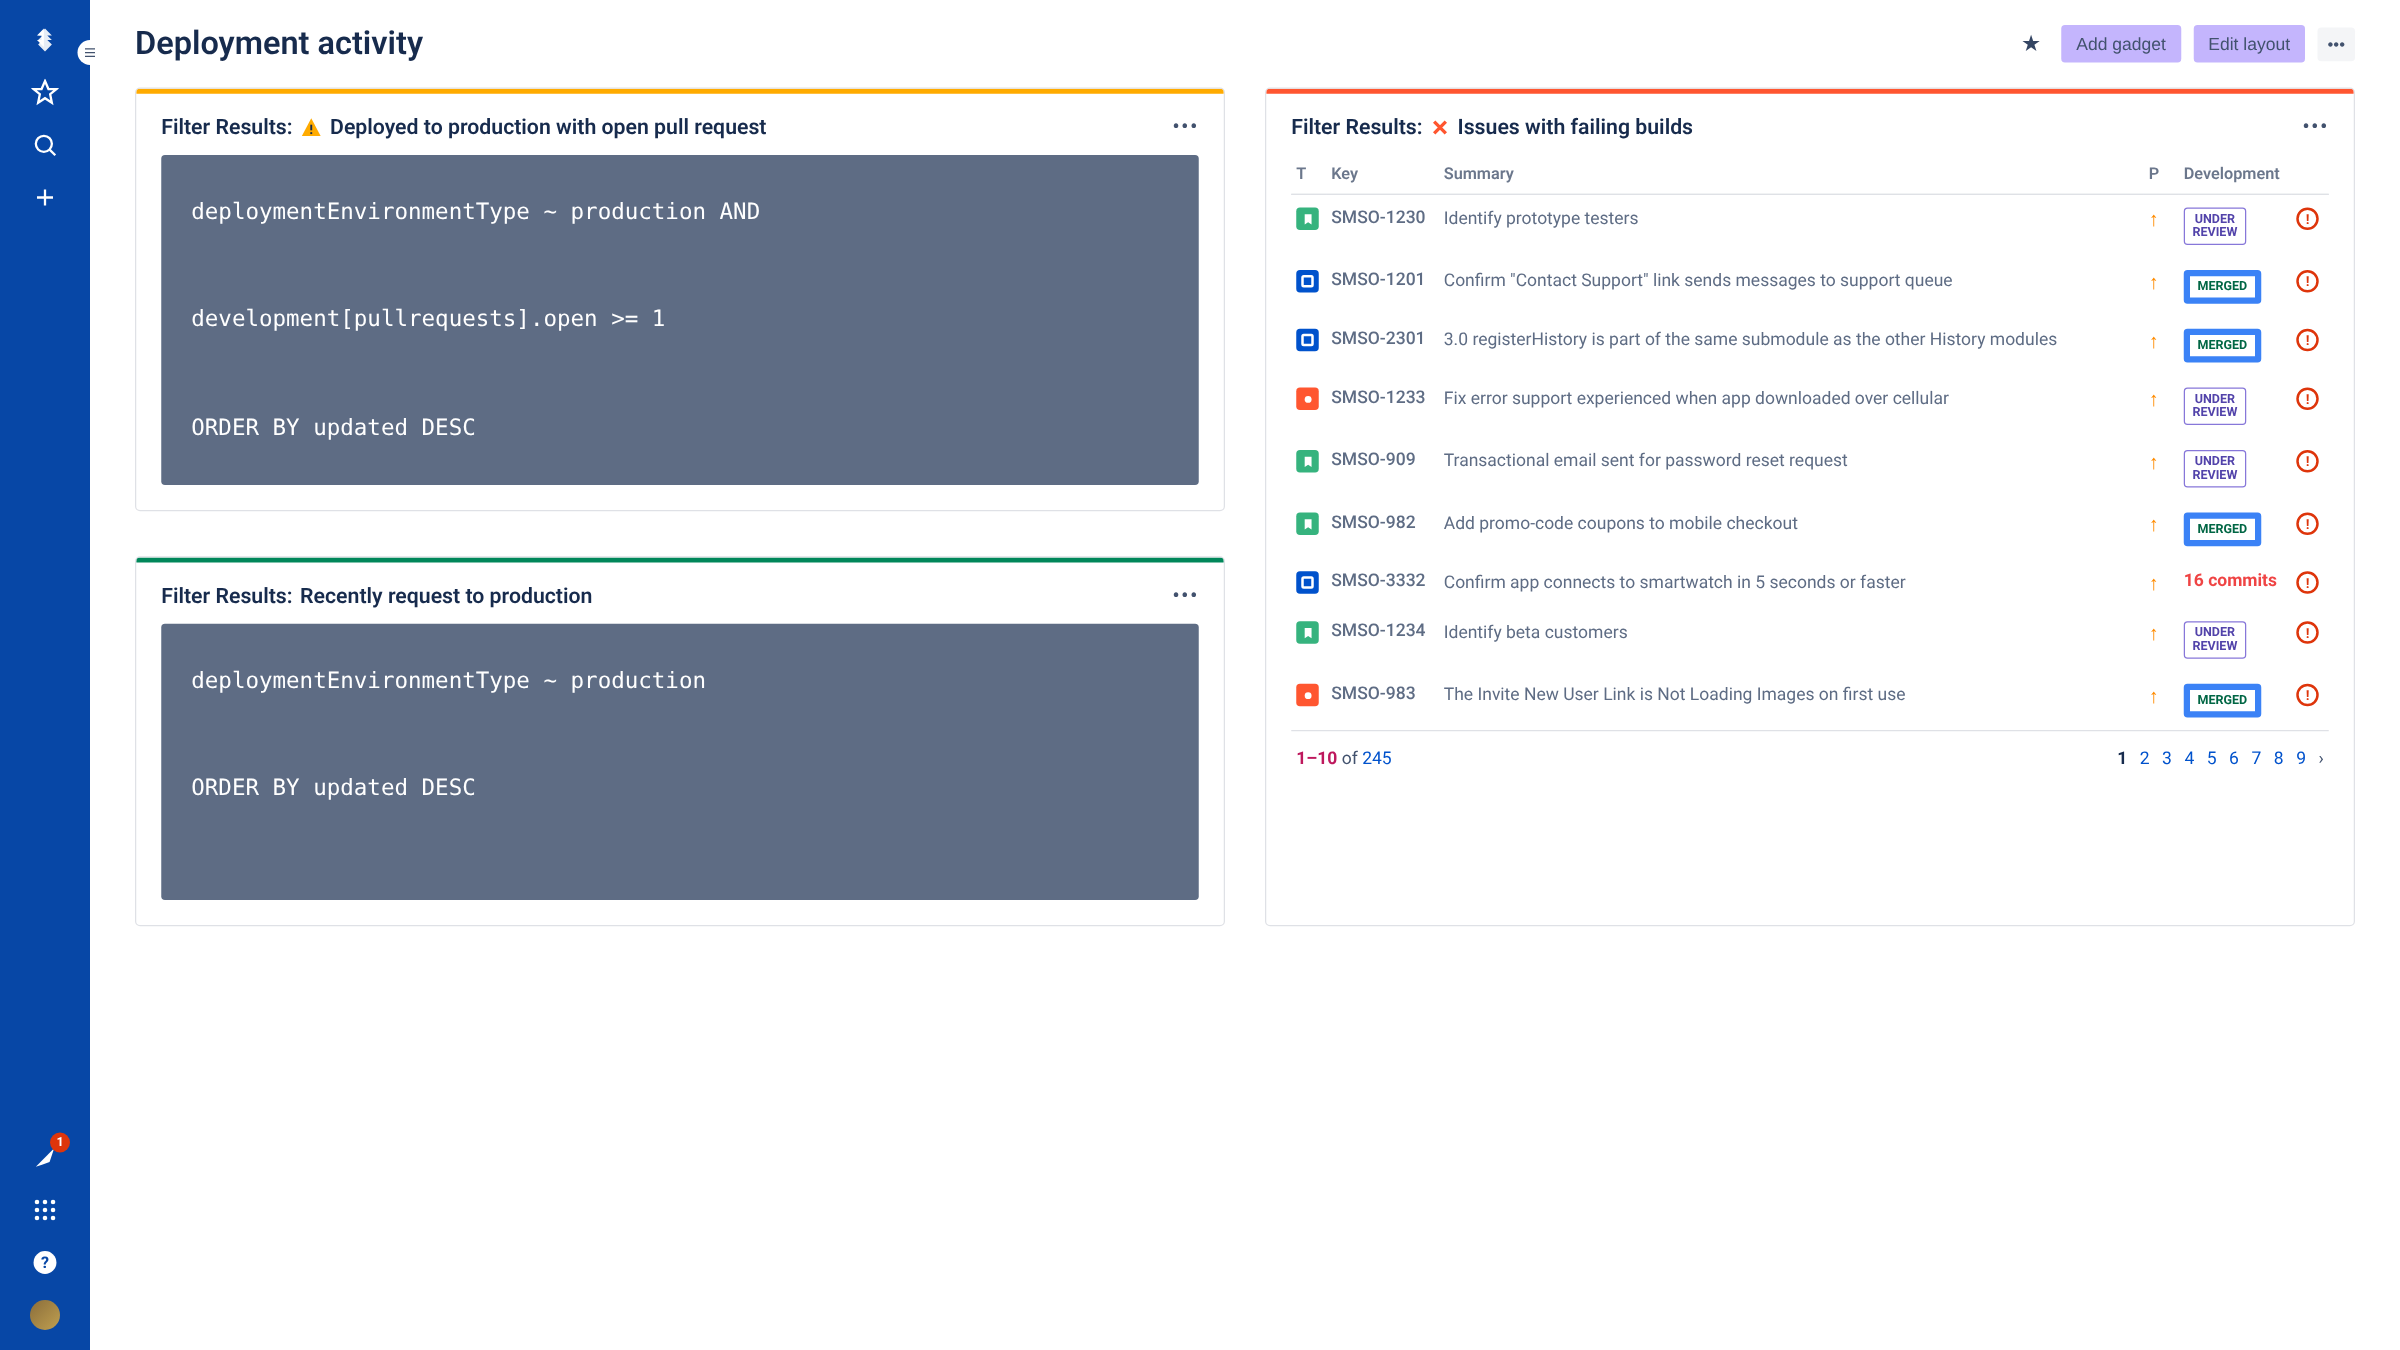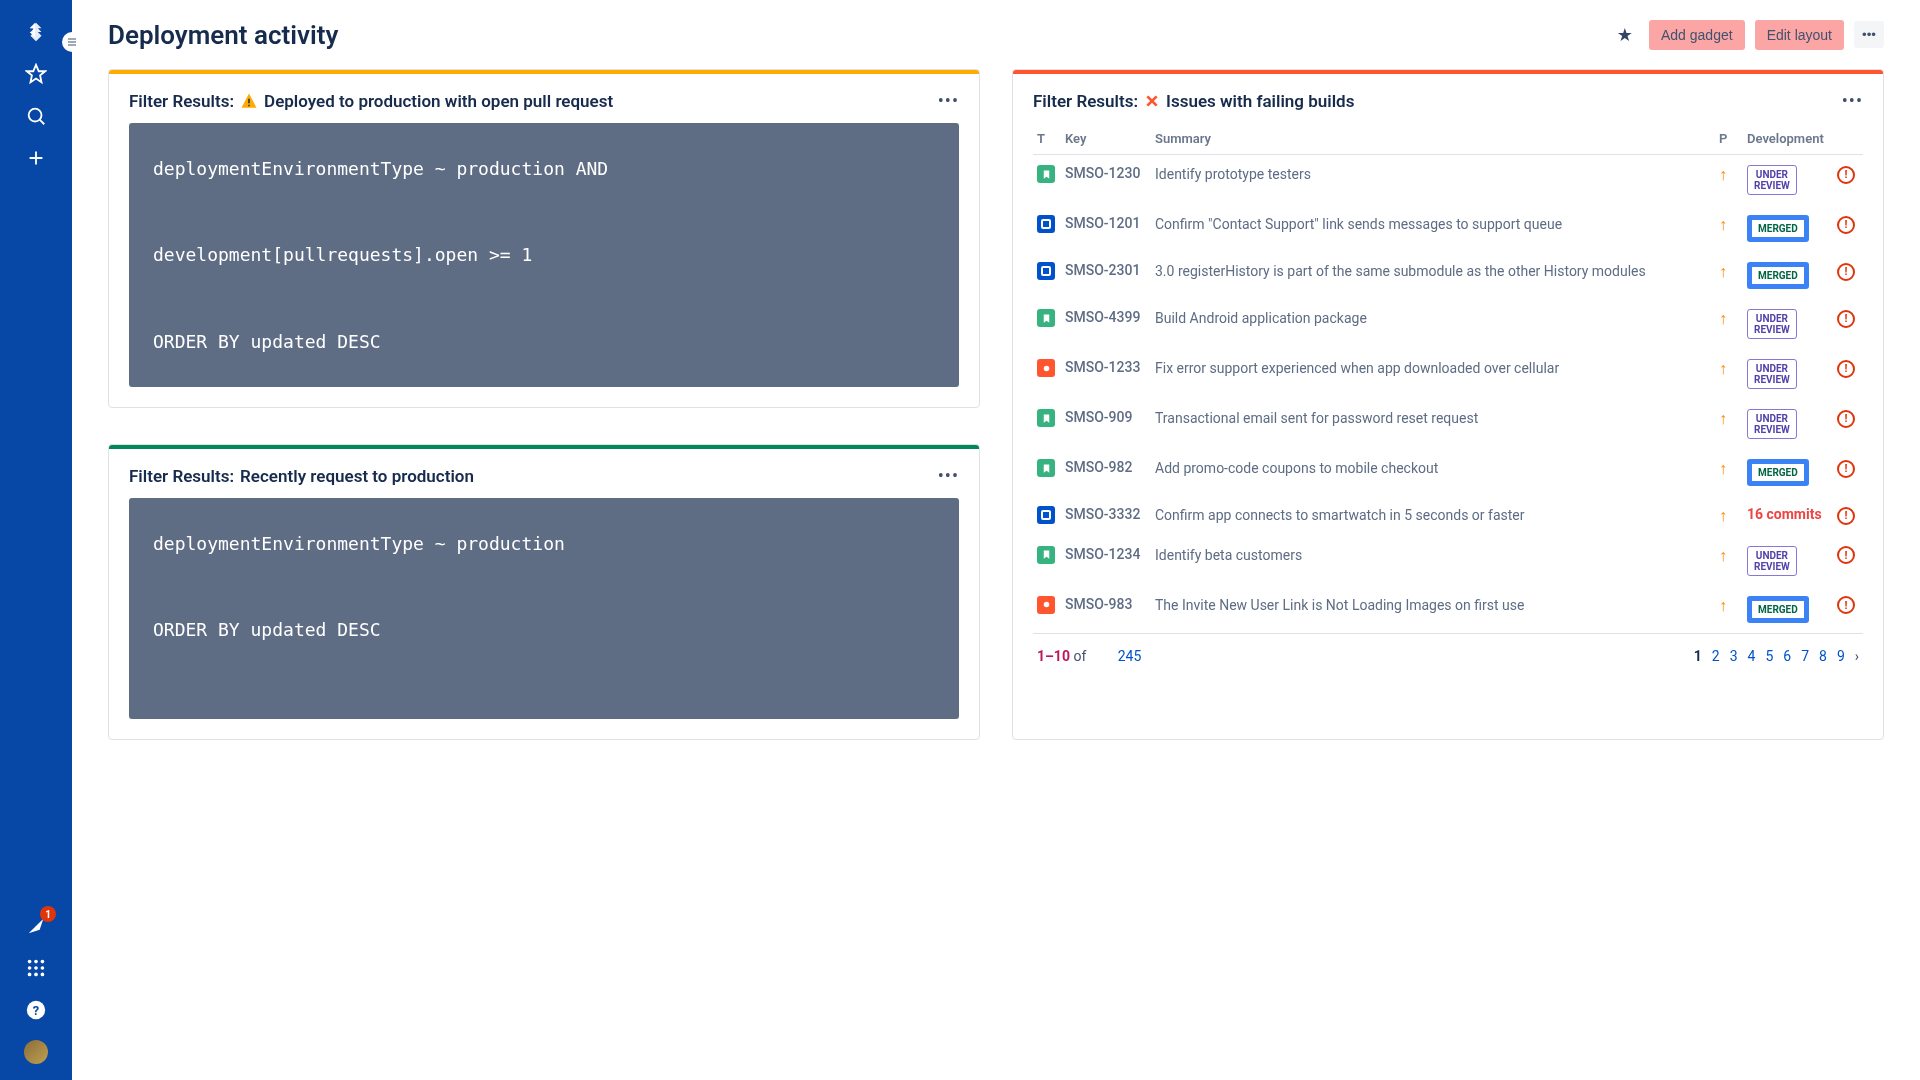--- a/index.html
+++ b/index.html
@@ -17,21 +17,21 @@
 .notif-wrap { position: relative; }
 .notif-badge { position: absolute; top: -8px; right: -8px; background: #DE350B; color: #fff; font-size: 10px; font-weight: 700; border-radius: 50%; width: 16px; height: 16px; display: flex; align-items: center; justify-content: center; }
 .avatar-img { width: 24px; height: 24px; border-radius: 50%; background: linear-gradient(135deg,#8a6d3b,#c0a050); }
 
 
 .main { flex: 1; display: flex; flex-direction: column; overflow: auto; }
 .header { display: flex; align-items: center; padding: 18px 36px; }
 .page-title { font-size: 26px; font-weight: 600; color: #172B4D; }
 .header-actions { margin-left: auto; display: flex; align-items: center; gap: 10px; }
 .star-btn { font-size: 18px; color: #344563; padding: 6px; cursor: pointer; }
-.btn { background: #fca5a5; border: none; border-radius: 3px; padding: 7px 12px; font-size: 14px; color: #42526E; cursor: pointer; }
+.btn { background: #c4b5fd; border: none; border-radius: 3px; padding: 7px 12px; font-size: 14px; color: #42526E; cursor: pointer; }
 .btn-icon { background: #F4F5F7; border: none; border-radius: 3px; padding: 6px 8px; cursor: pointer; color: #42526E; display: flex; align-items: center; }
 
 
 .content { display: grid; grid-template-columns: 1fr 1fr; gap: 32px; padding: 0 36px 36px; }
 .left-col { display: flex; flex-direction: column; gap: 36px; }
 
 .card { border: 1px solid #DFE1E6; border-radius: 4px; background: #fff; overflow: hidden; }
 .card-top-border { height: 4px; }
 .orange-border { background: #FFAB00; }
 .green-border { background: #00875A; }
@@ -65,21 +65,21 @@
 .prio-arrow { color: #FF8B00; font-size: 16px; font-weight: 700; }
 .dev-badge { display: inline-block; font-size: 10px; font-weight: 700; padding: 3px 6px; border-radius: 3px; text-align: center; line-height: 1.1; }
 .badge-review { border: 1px solid #8777D9; color: #5243AA; }
 .badge-merged { border: 5px solid #3b82f6; color: #006644; }
 .dev-commits { font-size: 14px; color: #ef4444; font-weight: 700; }
 .status-icon { display: inline-flex; width: 18px; height: 18px; border: 2px solid #DE350B; border-radius: 50%; align-items: center; justify-content: center; color: #DE350B; font-size: 11px; font-weight: 700; }
 
 .pagination { display: flex; align-items: center; padding: 14px 4px 0; border-top: 1px solid #DFE1E6; }
 .pg-info { color: #42526E; font-size: 14px; }
 .pg-info b { color: #be185d; font-weight: 700; }
-.pg-total { color: #0052CC; margin-left: 28px; }
+.pg-total { color: #0052CC; }
 .pg-nums { margin-left: auto; display: flex; gap: 10px; font-size: 14px; }
 .pg-num { color: #0052CC; cursor: pointer; }
 .pg-num.active { color: #172B4D; font-weight: 700; }
 .pg-next { color: #42526E; cursor: pointer; }
 </style>
 </head>
 <body>
 
 <div class="app">
   <nav class="sidebar">
@@ -249,32 +249,20 @@
                   <td><span class="type-icon type-task">
                       <span class="type-task-inner"></span>
                     </span></td>
                   <td><span class="key-link">SMSO-2301</span></td>
                   <td><span class="summary-text">3.0 registerHistory is part of the same submodule as the other History modules</span></td>
                   <td><span class="prio-arrow">↑</span></td>
                   <td><span class="dev-badge badge-merged">MERGED</span></td>
                   <td><span class="status-icon">!</span></td>
                 </tr>
                 <tr>
-                  <td><span class="type-icon type-story">
-                      <svg viewBox="0 0 24 24">
-                        <path d="M6 3h12v18l-6-4-6 4z"></path>
-                      </svg>
-                    </span></td>
-                  <td><span class="key-link">SMSO-4399</span></td>
-                  <td><span class="summary-text">Build Android application package</span></td>
-                  <td><span class="prio-arrow">↑</span></td>
-                  <td><span class="dev-badge badge-review">UNDER<br>REVIEW</span></td>
-                  <td><span class="status-icon">!</span></td>
-                </tr>
-                <tr>
                   <td><span class="type-icon type-bug">
                       <svg viewBox="0 0 24 24">
                         <circle cx="12" cy="12" r="6"></circle>
                       </svg>
                     </span></td>
                   <td><span class="key-link">SMSO-1233</span></td>
                   <td><span class="summary-text">Fix error support experienced when app downloaded over cellular</span></td>
                   <td><span class="prio-arrow">↑</span></td>
                   <td><span class="dev-badge badge-review">UNDER<br>REVIEW</span></td>
                   <td><span class="status-icon">!</span></td>

